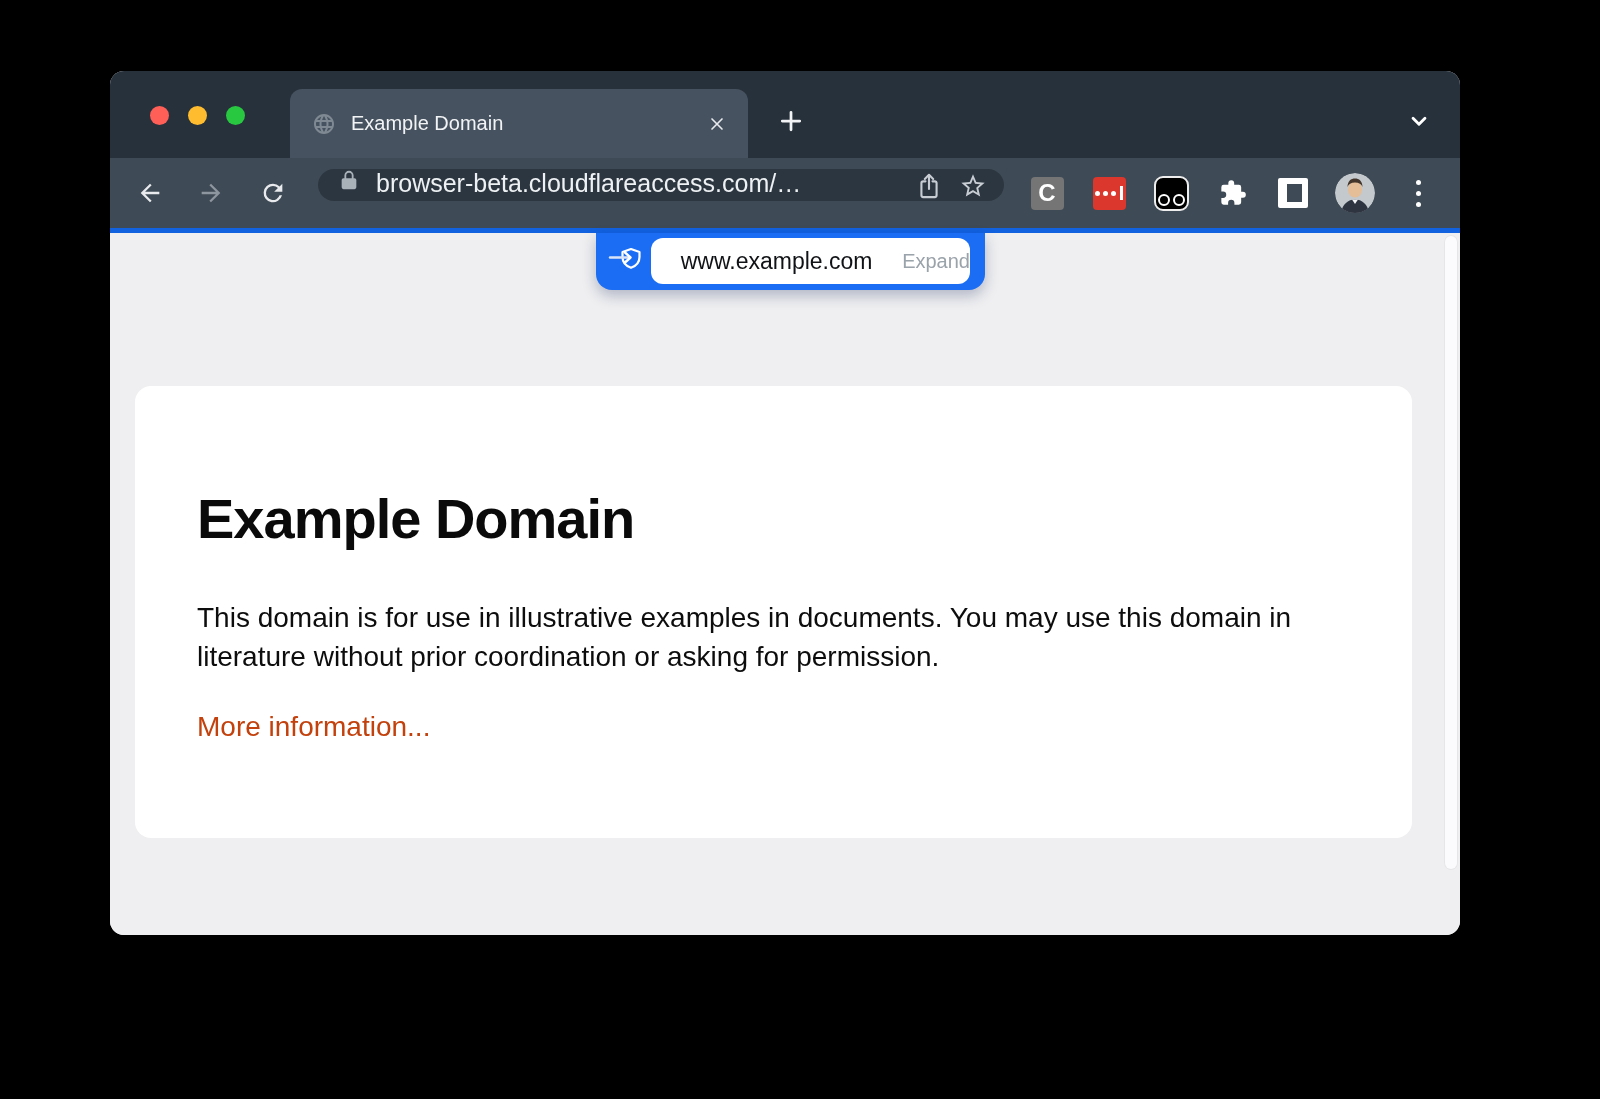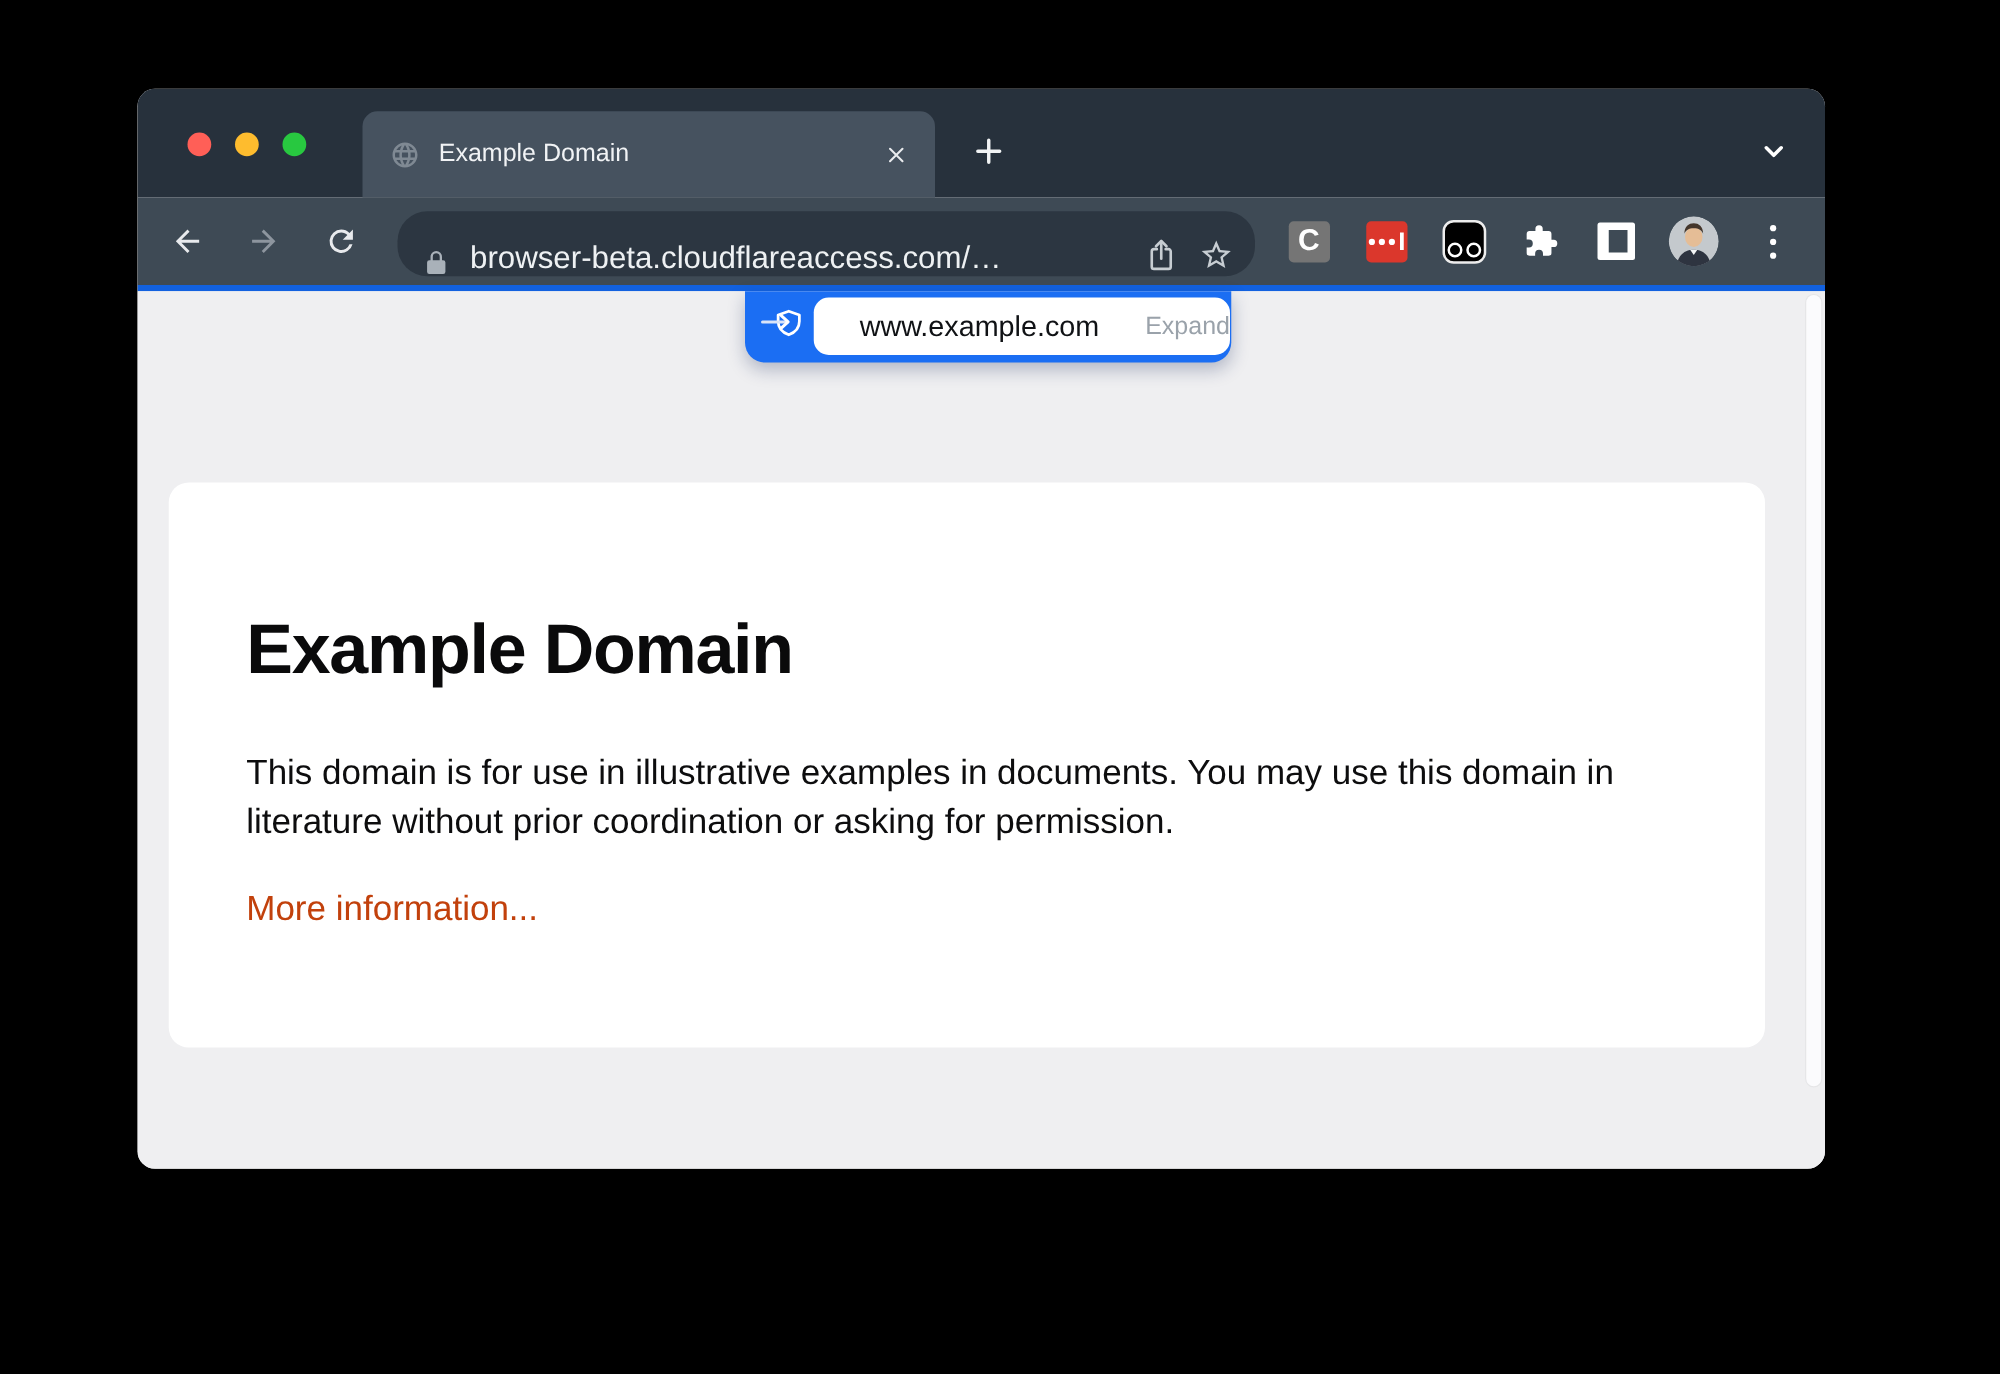--- a/index.html
+++ b/index.html
@@ -32,22 +32,22 @@
                 display:flex; align-items:center; justify-content:center; cursor:pointer; }
 
   
   .toolbar { position:relative; height:70px; background:#3E4A55; }
   .nav-btn { position:absolute; top:17px; width:36px; height:36px;
              display:flex; align-items:center; justify-content:center; cursor:pointer; }
   .nav-back { left:22px; }
   .nav-forward { left:83px; }
   .nav-reload { left:145px; }
 
-  .addressbar { position:absolute; left:208px; top:11px; width:686px; height:52px;
-                border-radius:24px; background:#2C3641; display:flex; align-items:flex-end; }
+  .addressbar { position:absolute; left:208px; top:11px; width:686px; height:32px;
+                border-radius:24px; background:#2C3641; display:flex; align-items:flex-start; }
   .lock { margin-left:20px; width:22px; height:22px; flex:0 0 auto; }
   .url-text { margin-left:16px; color:#EEF1F3; font-size:25px; white-space:nowrap;
               overflow:hidden; flex:1 1 auto; }
   .addr-icon { width:34px; height:34px; display:flex; align-items:center;
                justify-content:center; cursor:pointer; flex:0 0 auto; }
   .addr-share { margin-right:10px; }
   .addr-star { margin-right:14px; }
 
   .ext-btn { position:absolute; top:17px; width:36px; height:36px;
              display:flex; align-items:center; justify-content:center; cursor:pointer; }
@@ -79,21 +79,21 @@
   .avatar-img { width:40px; height:40px; border-radius:50%; overflow:hidden; display:block; }
 
   
   .accent-line { height:5px; background:#1261DF; }
   .content { position:relative; height:702px; background:#EFEFF1; }
 
   .iso-badge { position:absolute; left:486px; top:0; width:389px; height:57px;
                background:#1B6EF3; border-radius:0 0 16px 16px;
                box-shadow:0 6px 14px rgba(20,40,90,.28); }
   .iso-shield { position:absolute; left:11px; top:13px; width:38px; height:30px; }
-  .iso-pill { position:absolute; left:55px; top:5px; right:1px; height:46px;
+  .iso-pill { position:absolute; left:55px; top:5px; right:15px; height:46px;
               background:#FFF; border-radius:12px; display:flex; align-items:center; }
   .iso-host { flex:1 1 auto; text-align:center; color:#101215; font-size:23px; }
   .iso-expand { flex:0 0 auto; color:#9AA2AA; font-size:20px;
                 cursor:pointer; }
 
   .card { position:absolute; left:25px; top:153px; width:1277px; height:452px;
           background:#FFF; border-radius:16px; }
   .card h1 { position:absolute; left:62px; top:100px; font-size:56px; font-weight:700;
              color:#0A0A0B; letter-spacing:-1px; }
   .card p { position:absolute; left:62px; top:212px; width:1165px; font-size:28px;

